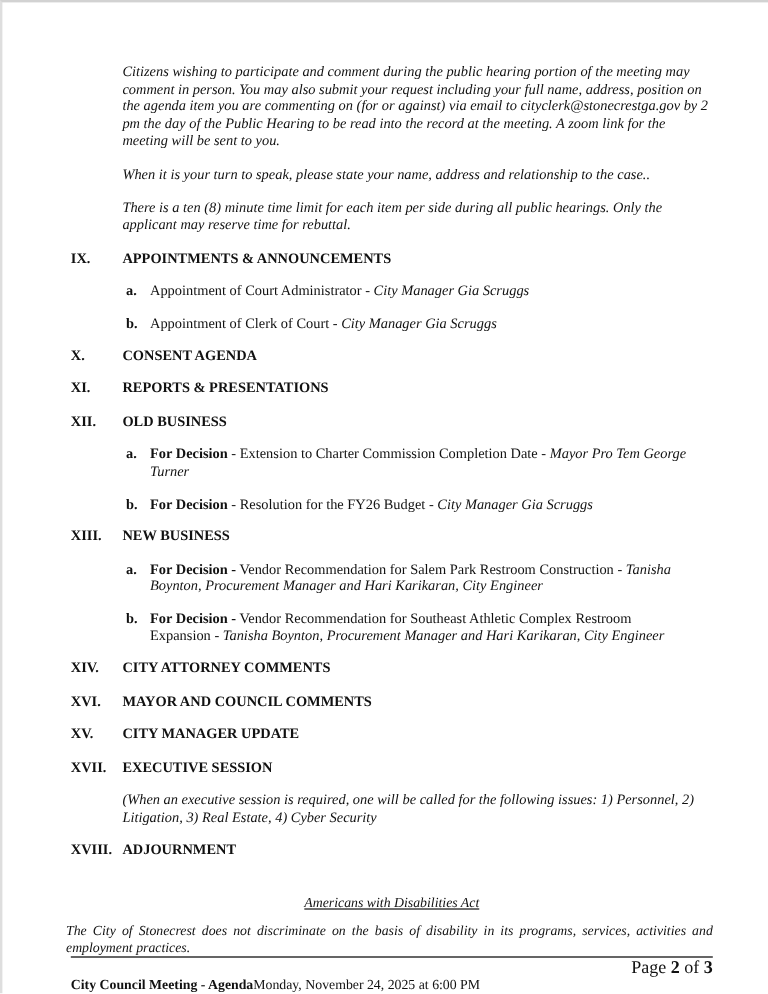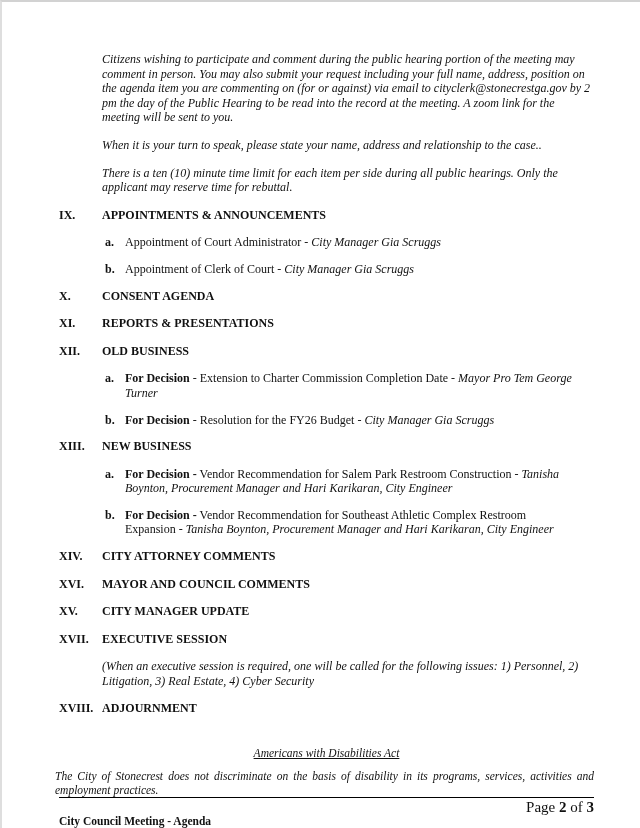--- a/index.html
+++ b/index.html
@@ -55,21 +55,21 @@
   }
 </style>
 </head>
 <body>
 
 <div class="page">
 
   <div class="intro">
       <p class="ip italic">Citizens wishing to participate and comment during the public hearing portion of the meeting may comment in person. You may also submit your request including your full name, address, position on the agenda item you are commenting on (for or against) via email to cityclerk@stonecrestga.gov by 2 pm the day of the Public Hearing to be read into the record at the meeting. A zoom link for the meeting will be sent to you.</p>
       <p class="ip italic">When it is your turn to speak, please state your name, address and relationship to the case..</p>
-      <p class="ip italic">There is a ten (10) minute time limit for each item per side during all public hearings. Only the applicant may reserve time for rebuttal.</p>
+      <p class="ip italic">There is a ten (8) minute time limit for each item per side during all public hearings. Only the applicant may reserve time for rebuttal.</p>
     </div>
 
   <div>
       <div class="sec-row">
         <span class="numeral bold">IX.</span>
         <span class="sec-title bold">APPOINTMENTS &amp; ANNOUNCEMENTS</span>
       </div>
       <div class="items">
         <div class="item-row">
           <span class="letter bold">a.</span>
@@ -141,16 +141,17 @@
 
   <div class="ada">Americans with Disabilities Act</div>
 
   <p class="nondiscrim">The City of Stonecrest does not discriminate on the basis of disability in its programs, services, activities and employment practices.</p>
 
   <div class="footer">
     <div class="footer-rule"></div>
     <div class="pagenum-row"><span>Page</span><span> </span><span class="bold">2</span><span> of </span><span class="bold">3</span></div>
     <div class="footer-row">
       <span class="bold">City Council Meeting - Agenda</span>
+      <span>Monday, November 24, 2025 at 6:00 PM</span>
     </div>
   </div>
 
 </div>
 
 </body></html>

